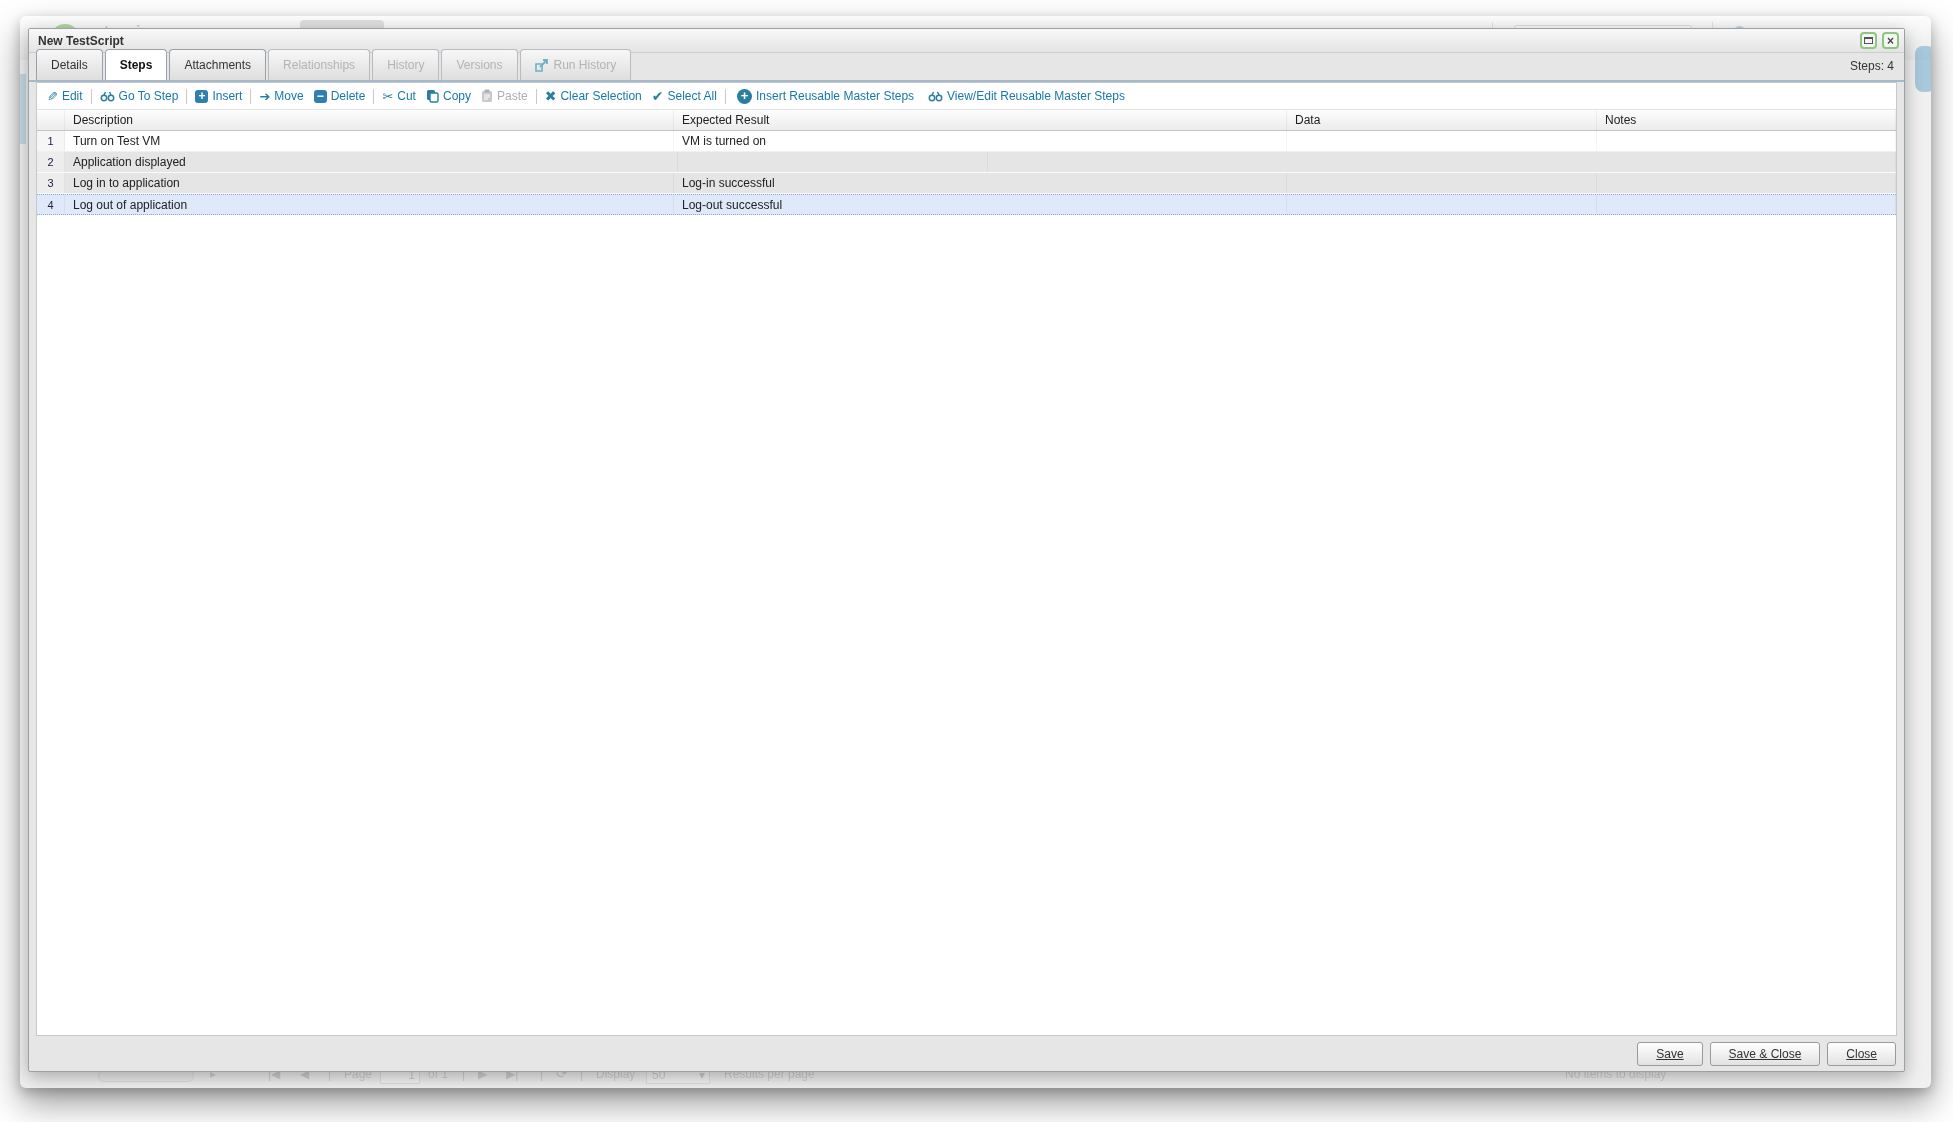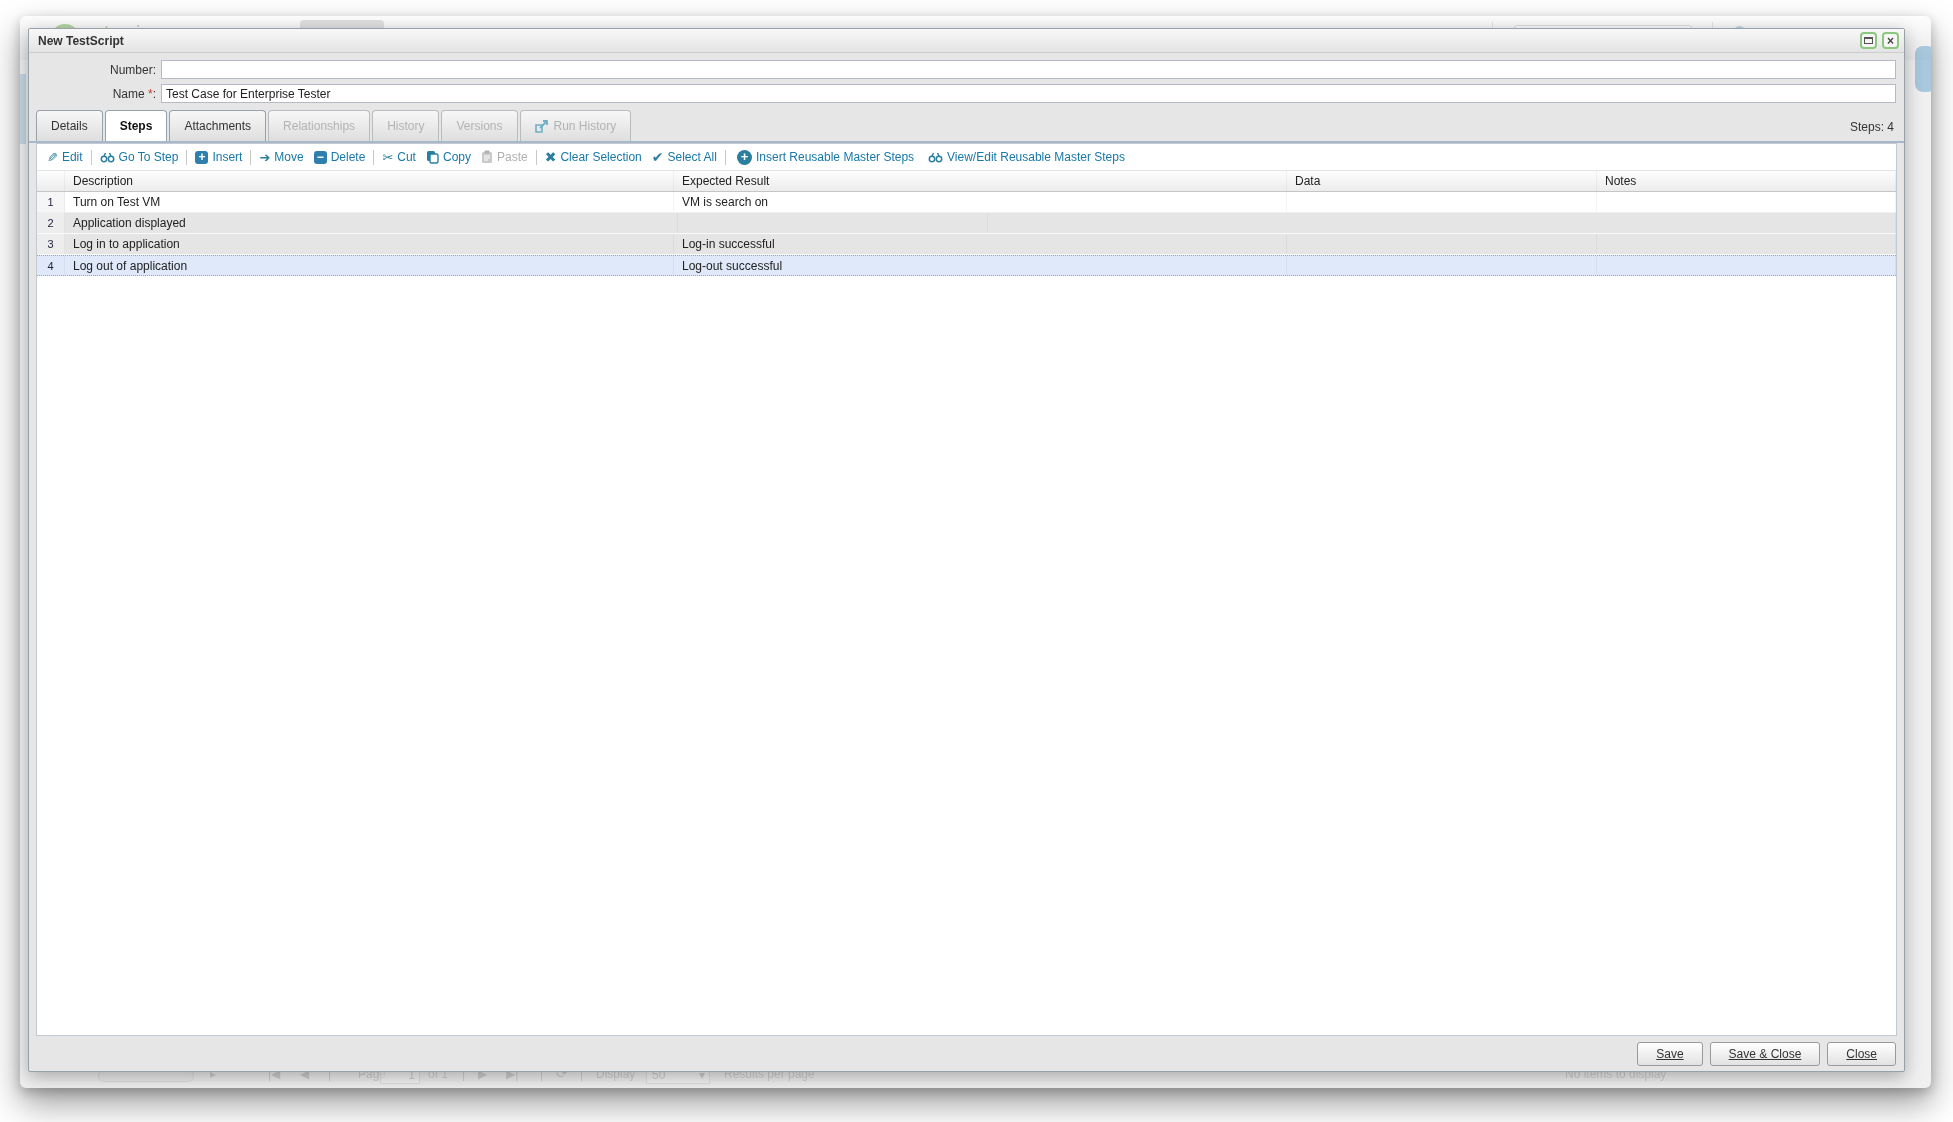--- a/index.html
+++ b/index.html
@@ -162,21 +162,21 @@
   </div>
   <div class="bg-corner-blob"></div>
   <div class="bg-left-blob"></div>
 
   <div class="bg-bottom">
     <div class="bg-scroll-stub"></div>
     <div class="bg-pg" style="left:190px;">▸</div>
     <div class="bg-pg" style="left:248px;">|◀</div>
     <div class="bg-pg" style="left:280px;">◀</div>
     <div class="bg-pg" style="left:308px;">|</div>
-    <div class="bg-pg" style="left:338px;text-align:center;">Page</div>
+    <div class="bg-pg" style="left:324px;text-align:center;">Page</div>
     <div class="bg-pg-box" style="left:360px; width:40px; text-align:right; padding-right:4px; line-height:16px;">1</div>
     <div class="bg-pg" style="left:408px;">of 1</div>
     <div class="bg-pg" style="left:442px;">|</div>
     <div class="bg-pg" style="left:458px;">▶</div>
     <div class="bg-pg" style="left:486px;">▶|</div>
     <div class="bg-pg" style="left:520px;">|</div>
     <div class="bg-pg" style="left:536px; font-size:14px;">⟳</div>
     <div class="bg-pg" style="left:560px;">|</div>
     <div class="bg-pg" style="left:576px;">Display</div>
     <div class="bg-pg-box" style="left:626px; width:64px; padding-left:5px; line-height:16px;">
@@ -192,30 +192,20 @@
     <div class="titlebar">
       <div class="title">New TestScript</div>
       <div class="wintool">
           <div class="maxglyph"></div>
         </div>
       <div class="wintool closetool">
           <span>×</span>
         </div>
     </div>
 
-    <div class="formarea">
-      <div class="formrow">
-        <label>Number:</label>
-        <input type="text" value="" style="">
-      </div>
-      <div class="formrow">
-        <label><span>Name</span> <span class="asterisk">*</span><span>:</span></label>
-        <input type="text" value="Test Case for Enterprise Tester" style="">
-      </div>
-    </div>
 
     <div class="tabstrip">
       <div class="tab">
           <span>Details</span>
         </div>
       <div class="tab active">
           <span>Steps</span>
         </div>
       <div class="tab">
           <span>Attachments</span>
@@ -335,21 +325,21 @@
           <div class="gcell c-num"></div>
           <div class="gcell c-desc">Description</div>
           <div class="gcell c-exp">Expected Result</div>
           <div class="gcell c-data">Data</div>
           <div class="gcell c-notes">Notes</div>
         </div>
 
         <div class="grow row-white">
           <div class="gcell c-num">1</div>
           <div class="gcell c-desc">Turn on Test VM</div>
-          <div class="gcell c-exp">VM is search on</div>
+          <div class="gcell c-exp">VM is turned on</div>
           <div class="gcell c-data"></div>
           <div class="gcell c-notes"></div>
         </div>
         <div class="grow row-gray">
           <div class="gcell c-num">2</div>
           <div class="gcell c-exp">Application displayed</div>
           <div class="gcell c-data"></div>
           <div class="gcell c-notes"></div>
         </div>
         <div class="grow row-gray">

